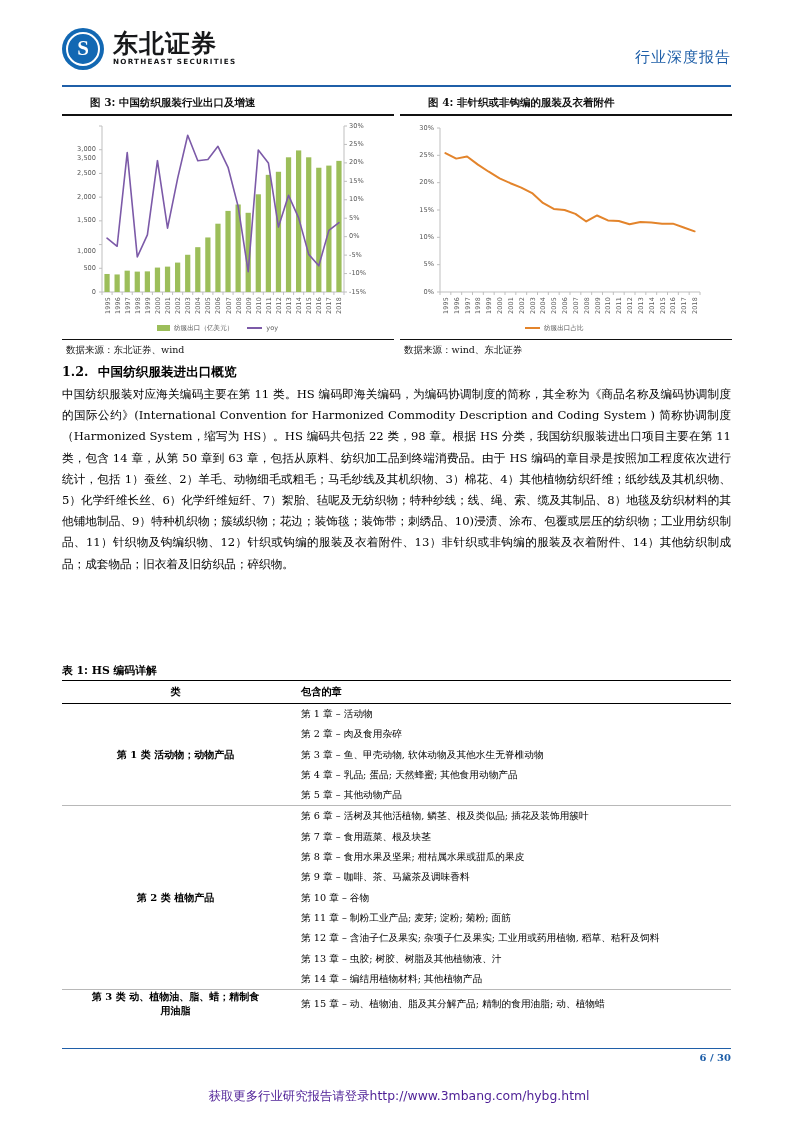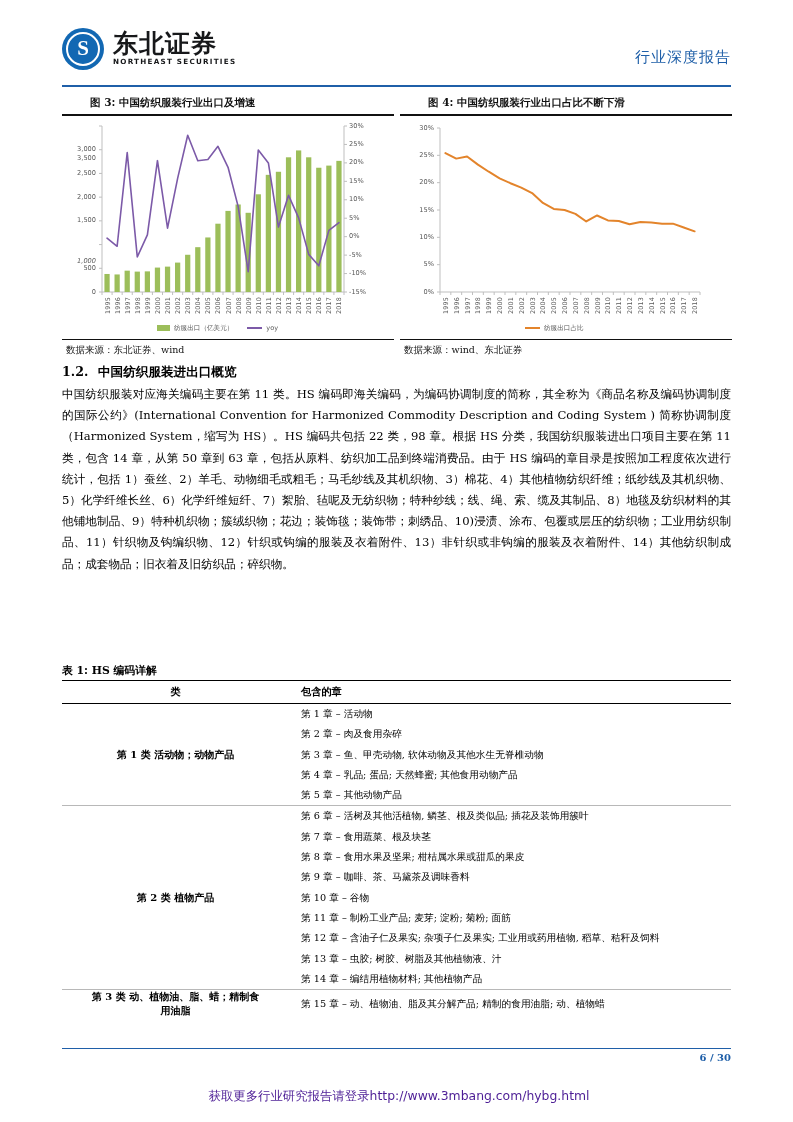--- a/index.html
+++ b/index.html
@@ -111,21 +111,21 @@
     <div class="fig-rule" style="height:0"></div>
     <div class="fig-title">
       <span>图 3:</span>
       <span>中国纺织服装行业出口及增速</span>
     </div>
     <div class="fig-rule"></div>
     <div class="fig-body">
       <div class="plot" id="plot3">
           <div class="axis-y-lab" style="left: 0px; width: 34px; top: 172px;">0</div>
           <div class="axis-y-lab" style="left: 0px; width: 34px; top: 148.286px;">500</div>
-          <div class="axis-y-lab" style="left: 0px; width: 34px; top: 141px; font-style: italic;">1,000</div>
+          <div class="axis-y-lab" style="left: 0px; width: 34px; top: 131px;">1,000</div>
           <div class="axis-y-lab" style="left: 0px; width: 34px; top: 100.857px;">1,500</div>
           <div class="axis-y-lab" style="left: 0px; width: 34px; top: 77.1429px;">2,000</div>
           <div class="axis-y-lab" style="left: 0px; width: 34px; top: 53.4286px;">2,500</div>
           <div class="axis-y-lab" style="left: 0px; width: 34px; top: 29.7143px;">3,000</div>
           <div class="axis-y-lab" style="left: 0px; width: 34px; top: 6px; margin-top: 32px;">3,500</div>
           <div class="axis-y-lab right" style="left: 287px; top: 172px;">-15%</div>
           <div class="axis-y-lab right" style="left: 287px; top: 153.556px;">-10%</div>
           <div class="axis-y-lab right" style="left: 287px; top: 135.111px;">-5%</div>
           <div class="axis-y-lab right" style="left: 287px; top: 116.667px;">0%</div>
           <div class="axis-y-lab right" style="left: 287px; top: 98.2222px;">5%</div>
@@ -239,21 +239,21 @@
           </div>
         </div>
     </div>
     <div class="fig-foot-rule"></div>
     <div class="fig-src">数据来源：东北证券、wind</div>
   </div>
 
   <div class="fig right">
     <div class="fig-title">
       <span>图 4:</span>
-      <span>中国纺织服装行业出口占比不断下滑</span>
+      <span>非针织或非钩编的服装及衣着附件</span>
     </div>
     <div class="fig-rule"></div>
     <div class="fig-body">
       <div class="plot" id="plot4">
           <div class="axis-y-lab" style="left: 0px; width: 34px; top: 172px;">0%</div>
           <div class="axis-y-lab" style="left: 0px; width: 34px; top: 144.667px;">5%</div>
           <div class="axis-y-lab" style="left: 0px; width: 34px; top: 117.333px;">10%</div>
           <div class="axis-y-lab" style="left: 0px; width: 34px; top: 90px;">15%</div>
           <div class="axis-y-lab" style="left: 0px; width: 34px; top: 62.6667px;">20%</div>
           <div class="axis-y-lab" style="left: 0px; width: 34px; top: 35.3333px;">25%</div>

